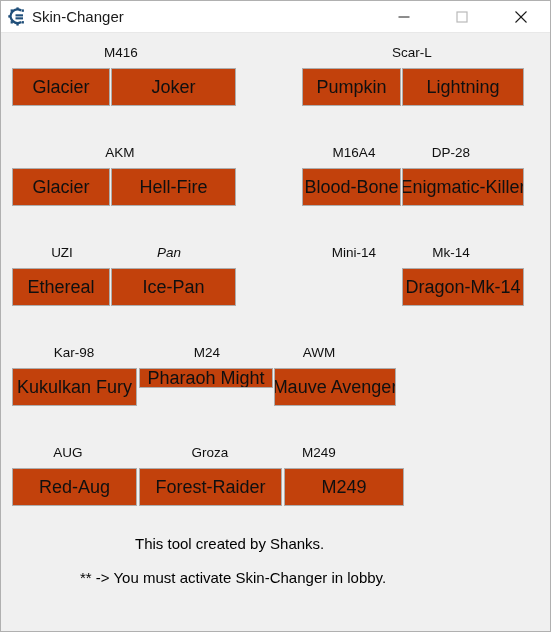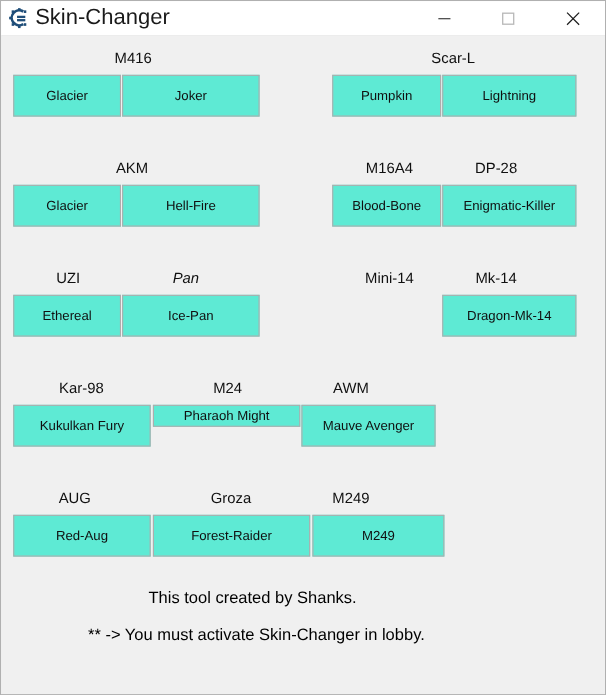--- a/index.html
+++ b/index.html
@@ -32,21 +32,21 @@
     border-bottom: 1px solid #e8e8e8;
   }
   .title-icon {
     position: absolute;
     left: 7px; top: 6px;
     width: 19px; height: 19px;
   }
   .title-text {
     position: absolute;
     left: 31px; top: 6px;
-    font-size: 20px;
+    font-size: 15px;
     color: #1a1a1a;
     line-height: 19px;
     white-space: nowrap;
   }
   .winbtn {
     position: absolute;
     top: 0;
     width: 46px;
     height: 31px;
     cursor: default;
@@ -68,25 +68,25 @@
     position: absolute;
     font-size: 13.5px;
     color: #101010;
     white-space: nowrap;
     text-align: center;
     line-height: 16px;
   }
   .btn {
     position: absolute;
     box-sizing: border-box;
-    background: #5eead4;
+    background: #c2410c;
     border: 1px solid #adadad;
     color: #101010;
     font-family: "Liberation Sans", sans-serif;
-    font-size: 12px;
+    font-size: 18px;
     line-height: 1;
     text-align: center;
     white-space: nowrap;
     overflow: hidden;
     padding: 0;
     cursor: default;
     display: flex;
     align-items: center;
     justify-content: center;
   }

